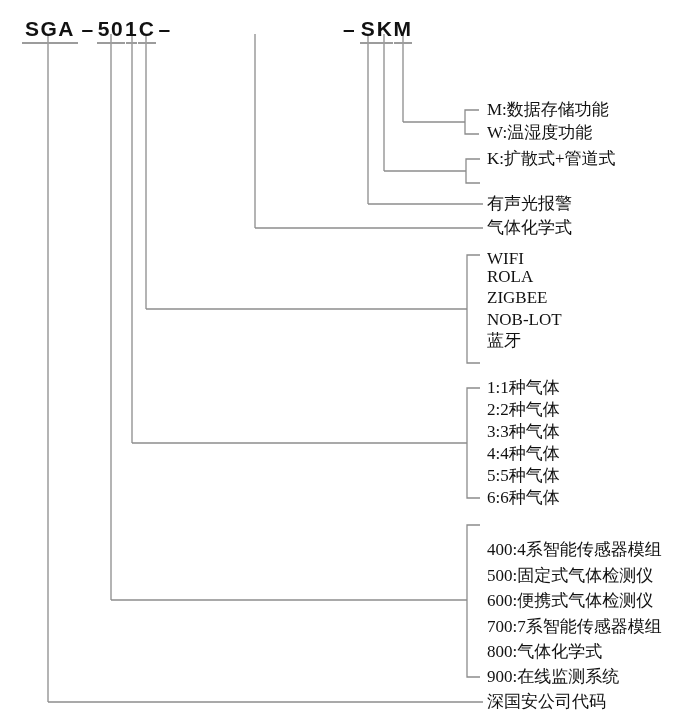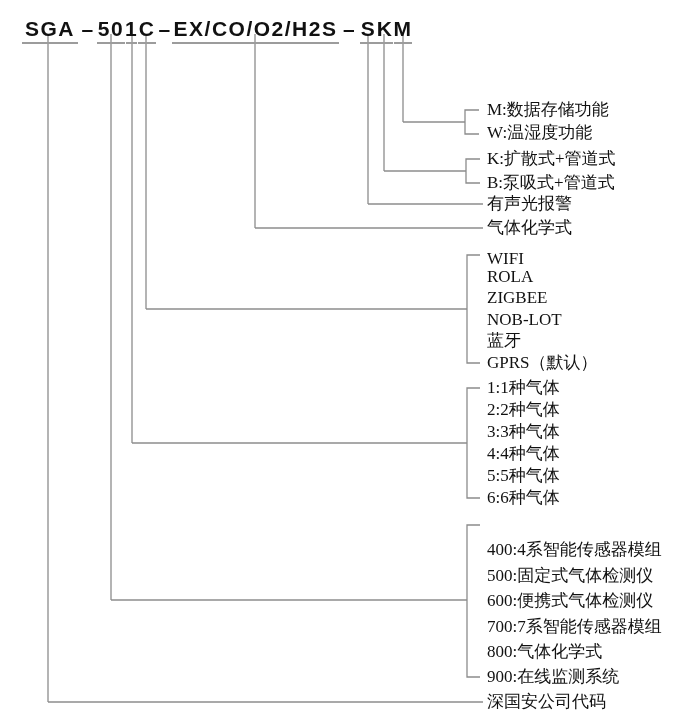--- a/index.html
+++ b/index.html
@@ -60,41 +60,38 @@
       <path d="M480,525 H467 V677 H480"></path>
     </g>
   </svg>
 
   <div class="seg u" style="left:22px;width:56px">SGA</div>
   <div class="seg" style="left:80px;width:16px">–</div>
   <div class="seg u" style="left:97px;width:28px">50</div>
   <div class="seg u" style="left:126px;width:11px">1</div>
   <div class="seg u" style="left:138px;width:18px">C</div>
   <div class="seg" style="left:157px;width:16px">–</div>
-  <div class="seg u" style="left:172px;width:167px">EX/CO/O2/H2S</div>
   <div class="seg" style="left:341px;width:17px">–</div>
   <div class="seg u" style="left:360px;width:17px">S</div>
   <div class="seg u" style="left:377px;width:16px">K</div>
   <div class="seg u" style="left:394px;width:18px">M</div>
 
   <div class="lbl" style="top:122px">W:温湿度功能</div>
   <div class="lbl" style="top:99px">M:数据存储功能</div>
 
   <div class="lbl" style="top:148px">K:扩散式+管道式</div>
-  <div class="lbl" style="top:172px">B:泵吸式+管道式</div>
 
   <div class="lbl" style="top:193px">有声光报警</div>
   <div class="lbl" style="top:217px">气体化学式</div>
 
   <div class="lbl" style="top:248px">WIFI</div>
   <div class="lbl" style="top:266px">ROLA</div>
   <div class="lbl" style="top:287px">ZIGBEE</div>
   <div class="lbl" style="top:309px">NOB-LOT</div>
   <div class="lbl" style="top:330px">蓝牙</div>
-  <div class="lbl" style="top:352px">GPRS（默认）</div>
 
   <div class="lbl" style="top:377px">1:1种气体</div>
   <div class="lbl" style="top:399px">2:2种气体</div>
   <div class="lbl" style="top:421px">3:3种气体</div>
   <div class="lbl" style="top:443px">4:4种气体</div>
   <div class="lbl" style="top:465px">5:5种气体</div>
   <div class="lbl" style="top:487px">6:6种气体</div>
 
   <div class="lbl" style="top:539px">400:4系智能传感器模组</div>
   <div class="lbl" style="top:565px">500:固定式气体检测仪</div>

